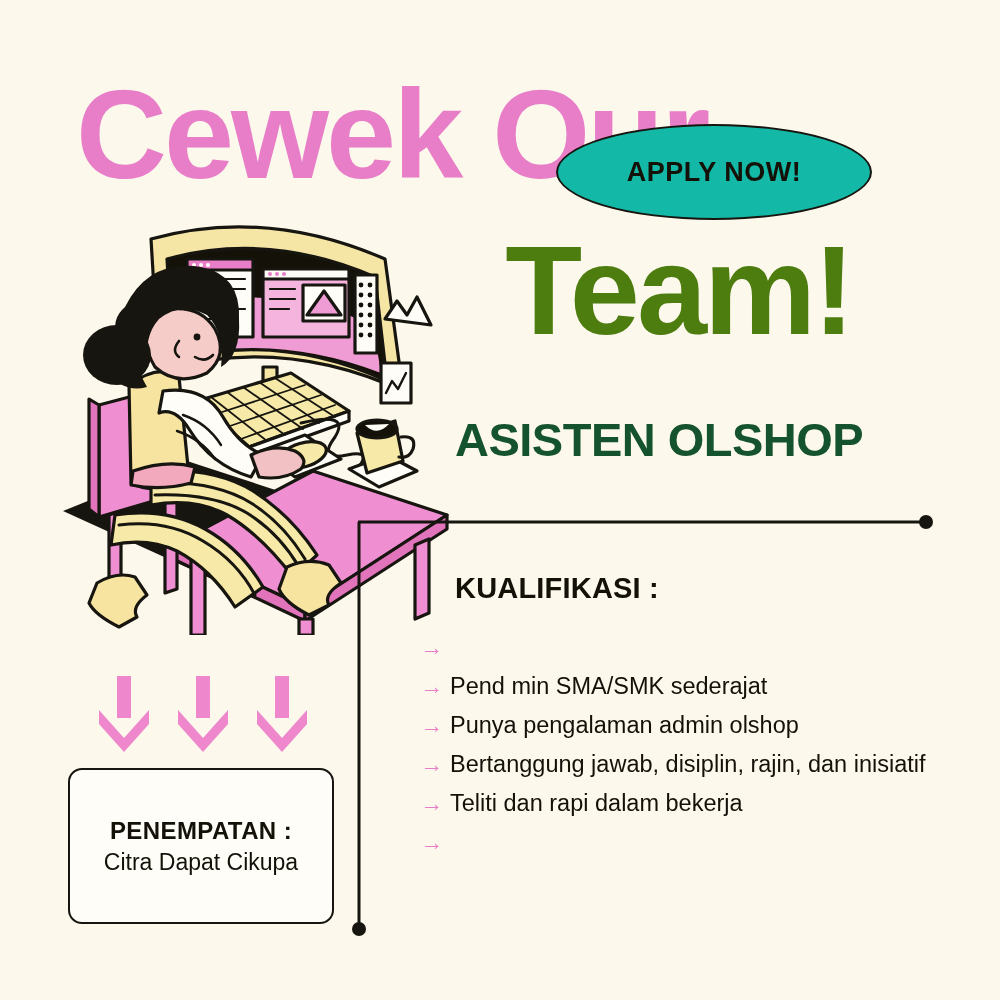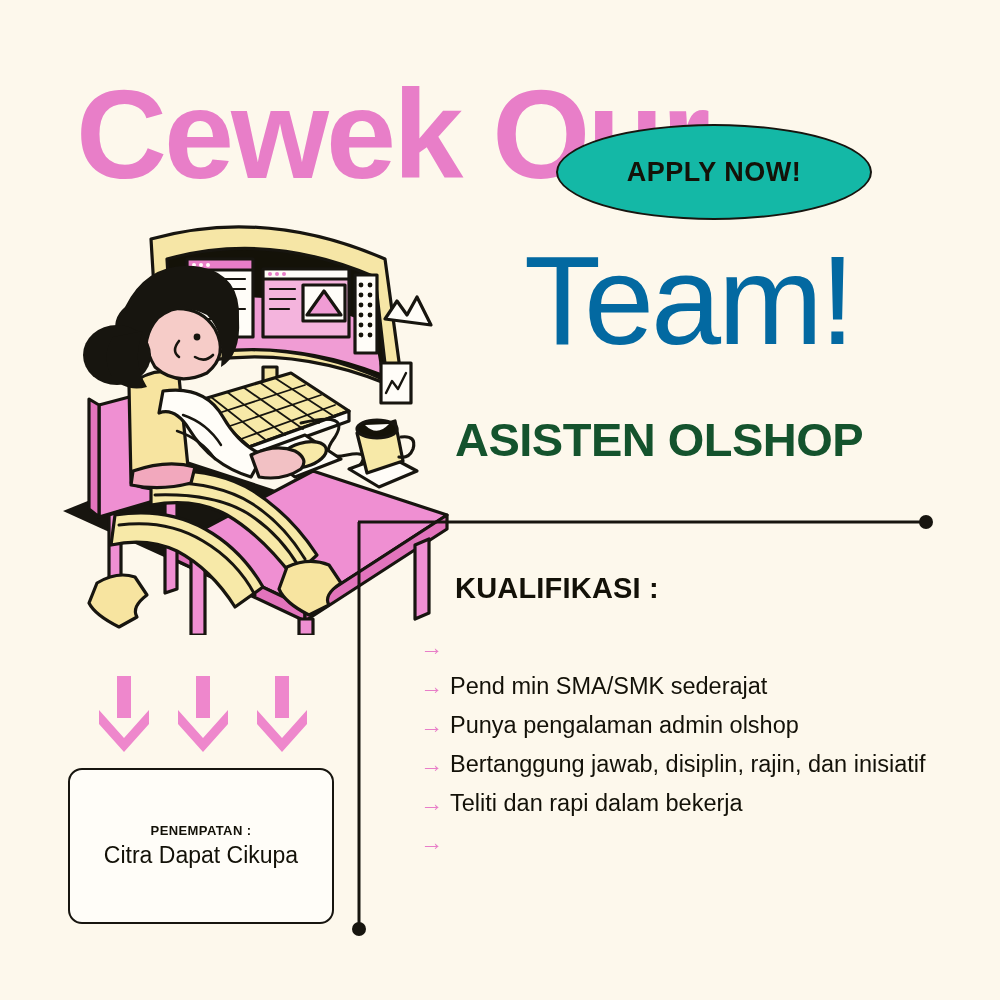--- a/index.html
+++ b/index.html
@@ -27,24 +27,24 @@
     font-size: 126px;
     font-weight: 700;
     color: #e87ec8;
     letter-spacing: -3px;
     line-height: 1;
     white-space: nowrap;
   }
   .headline-team {
     position: absolute;
     right: 148px;
-    top: 238px;
+    top: 228px;
     font-size: 126px;
-    font-weight: 400;
-    color: #0369a1;
+    font-weight: 700;
+    color: #4d7c0f;
     letter-spacing: -3px;
     line-height: 1;
     white-space: nowrap;
   }
 
   
   .apply-oval {
     position: absolute;
     left: 556px;
     top: 124px;
@@ -141,21 +141,21 @@
     height: 152px;
     border: 2.5px solid #17150f;
     border-radius: 14px;
     background: #fffdf8;
     display: flex;
     flex-direction: column;
     align-items: center;
     justify-content: center;
   }
   .placement-label {
-    font-size: 13px;
+    font-size: 24px;
     font-weight: 600;
     color: #131108;
     letter-spacing: 0.4px;
     margin-bottom: 4px;
   }
   .placement-value {
     font-size: 23px;
     font-weight: 400;
     color: #131108;
   }

